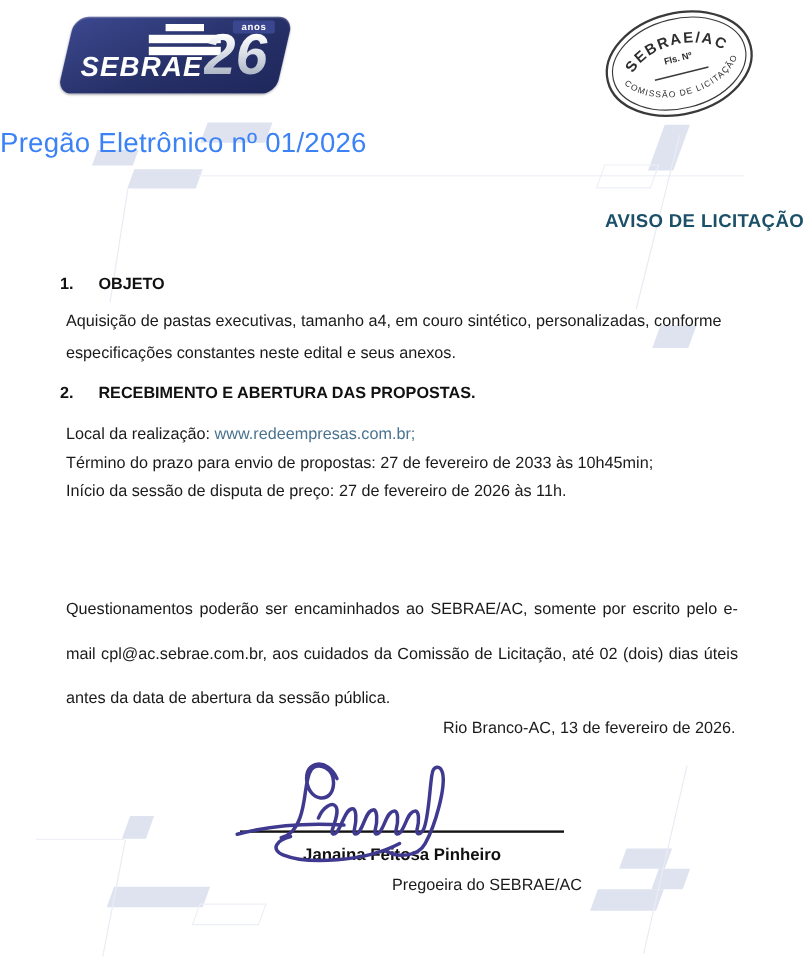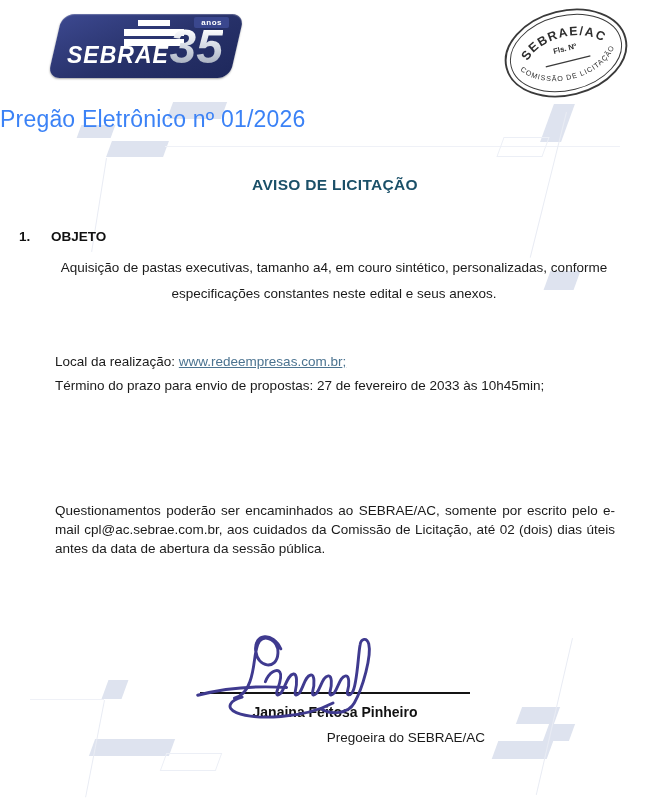--- a/index.html
+++ b/index.html
@@ -60,38 +60,38 @@
   .stamp text { fill: #2e2e2e; font-family: "Liberation Sans", sans-serif; }
 
   
   .doc-title {
     position: absolute; left: 0; top: 106px; width: 100%;
     text-align: left; font-size: 23px; color: #3b82f6;
     letter-spacing: .2px; z-index: 2;
   }
   .doc-subtitle {
     position: absolute; left: 0; top: 176px; width: 100%;
-    text-align: center; font-size: 15.5px; font-weight: bold; color: #1b5068;
+    text-align: right; font-size: 15.5px; font-weight: bold; color: #1b5068;
     letter-spacing: .3px; z-index: 2;
   }
 
   
   .sec-head {
-    position: absolute; left: 19px;
+    position: absolute; left: 50px;
     font-size: 13.5px; font-weight: bold; color: #111111; z-index: 2;
   }
   .sec-head .num { display: inline-block; width: 32px; }
   .sec-body {
     position: absolute; left: 55px; width: 558px;
     font-size: 13.5px; line-height: 26px; color: #1a1a1a; z-index: 2;
   }
   .sec2-lines { position: absolute; left: 55px; width: 560px; font-size: 13.5px; z-index: 2; }
   .sec2-lines .row { height: 23.5px; line-height: 23.5px; }
-  .doc-link { color: #4b7390; text-decoration: underline; cursor: pointer; margin-top: 22px; }
-  .justify { text-align: justify; line-height: 19px; margin-top: 12px; }
+  .doc-link { color: #4b7390; cursor: pointer; margin-top: 22px; }
+  .justify { text-align: justify; line-height: 37px; }
 
   
   .dateline {
     position: absolute; right: 57px; top: 599px;
     font-size: 13.5px; z-index: 2;
   }
   .sig-line { position: absolute; left: 200px; top: 692px; width: 270px; border-top: 2px solid #141414; z-index: 2; }
   .sig-svg { position: absolute; left: 188px; top: 626px; z-index: 3; pointer-events: none; }
   .sig-name {
     position: absolute; left: 185px; top: 704px; width: 300px;
@@ -131,21 +131,21 @@
   <div class="logo">
     <div class="logo-plate"></div>
     <div class="logo-stripes">
       <div class="bar b1"></div>
         <div class="bar b2"></div>
         <div class="bar b3"></div>
     </div>
     <span class="logo-brand">SEBRAE</span>
     <div class="logo-35">
       <span class="anos-tab">anos</span>
-      <span class="num35">35</span>
+      <span class="num35">26</span>
     </div>
   </div>
 
   <svg class="stamp" width="134" height="102" viewBox="0 0 140 104">
     <g transform="rotate(-14 70 52)">
       <ellipse cx="70" cy="52" rx="64" ry="44" stroke-width="2"></ellipse>
       <ellipse cx="70" cy="52" rx="59" ry="39" stroke-width="1"></ellipse>
       <path id="arcTop" d="M 24 64 A 46 29 0 0 1 116 64" fill="none"></path>
       <path id="arcBot" d="M 15 49 A 56 38 0 0 0 125 49" fill="none"></path>
       <text font-size="13" font-weight="bold" letter-spacing="1.5">
@@ -158,31 +158,36 @@
       <line x1="46" y1="61" x2="94" y2="61" stroke-width="1.3"></line>
     </g>
   </svg>
 
   <div class="doc-title">Pregão Eletrônico nº 01/2026</div>
   <div class="doc-subtitle">AVISO DE LICITAÇÃO</div>
 
   <div class="sec-head" style="top:229px;">
     <span class="num">1.</span><span>OBJETO</span>
   </div>
-  <div class="sec-body" style="top:255px;text-align:center;">Aquisição de pastas executivas, tamanho a4, em couro sintético, personalizadas, conforme especificações constantes neste edital e seus anexos.</div>
+  <div class="sec-body" style="top:255px;">Aquisição de pastas executivas, tamanho a4, em couro sintético, personalizadas, conforme especificações constantes neste edital e seus anexos.</div>
 
+  <div class="sec-head" style="top:320px;">
+    <span class="num">2.</span><span>RECEBIMENTO E ABERTURA DAS PROPOSTAS.</span>
+  </div>
   <div class="sec2-lines" style="top:350px;">
     <div class="row">
       <span>Local da realização: </span><a class="doc-link">www.redeempresas.com.br</a><span class="doc-link">;</span>
     </div>
     <div class="row">Término do prazo para envio de propostas: 27 de fevereiro de 2033 às 10h45min;</div>
+    <div class="row">Início da sessão de disputa de preço: 27 de fevereiro de 2026 às 11h.</div>
   </div>
 
   <div class="sec-body justify" style="top:489px;width:560px;">Questionamentos poderão ser encaminhados ao SEBRAE/AC, somente por escrito pelo e-mail cpl@ac.sebrae.com.br, aos cuidados da Comissão de Licitação, até 02 (dois) dias úteis antes da data de abertura da sessão pública.</div>
 
+  <div class="dateline">Rio Branco-AC, 13 de fevereiro de 2026.</div>
 
   <div class="sig-line"></div>
   <svg class="sig-svg" width="290" height="95" viewBox="0 0 300 95">
     <g stroke="#3f3a8f" stroke-width="3" fill="none" stroke-linecap="round" stroke-linejoin="round">
       <path d="M 10,70 C 40,62 70,60 102,62"></path>
       <path d="M 96,22 C 88,4 68,6 70,24 C 72,42 92,44 93,27 C 94,13 80,7 74,14 C 68,22 70,40 64,56 C 61,65 55,71 48,73"></path>
       <path d="M 80,56 C 84,46 92,42 95,46 C 98,50 94,60 92,66 C 91,70 93,71 96,68 C 101,61 103,49 109,48 C 113,47 113,58 111,66 C 110,70 112,71 115,68 C 120,61 121,50 127,49 C 131,48 131,59 129,66 C 128,70 130,71 133,68 C 138,61 139,51 145,50 C 149,49 149,59 147,66 C 146,70 148,71 151,68 C 156,61 157,51 163,50 C 167,49 167,59 165,66 C 164,70 167,71 170,67 C 175,60 176,28 178,18 C 179,11 185,10 187,17 C 190,29 181,62 172,78 C 166,89 148,91 138,84"></path>
       <path d="M 150,78 C 120,94 70,96 50,88 C 38,83 44,75 56,72"></path>
     </g>
   </svg>

